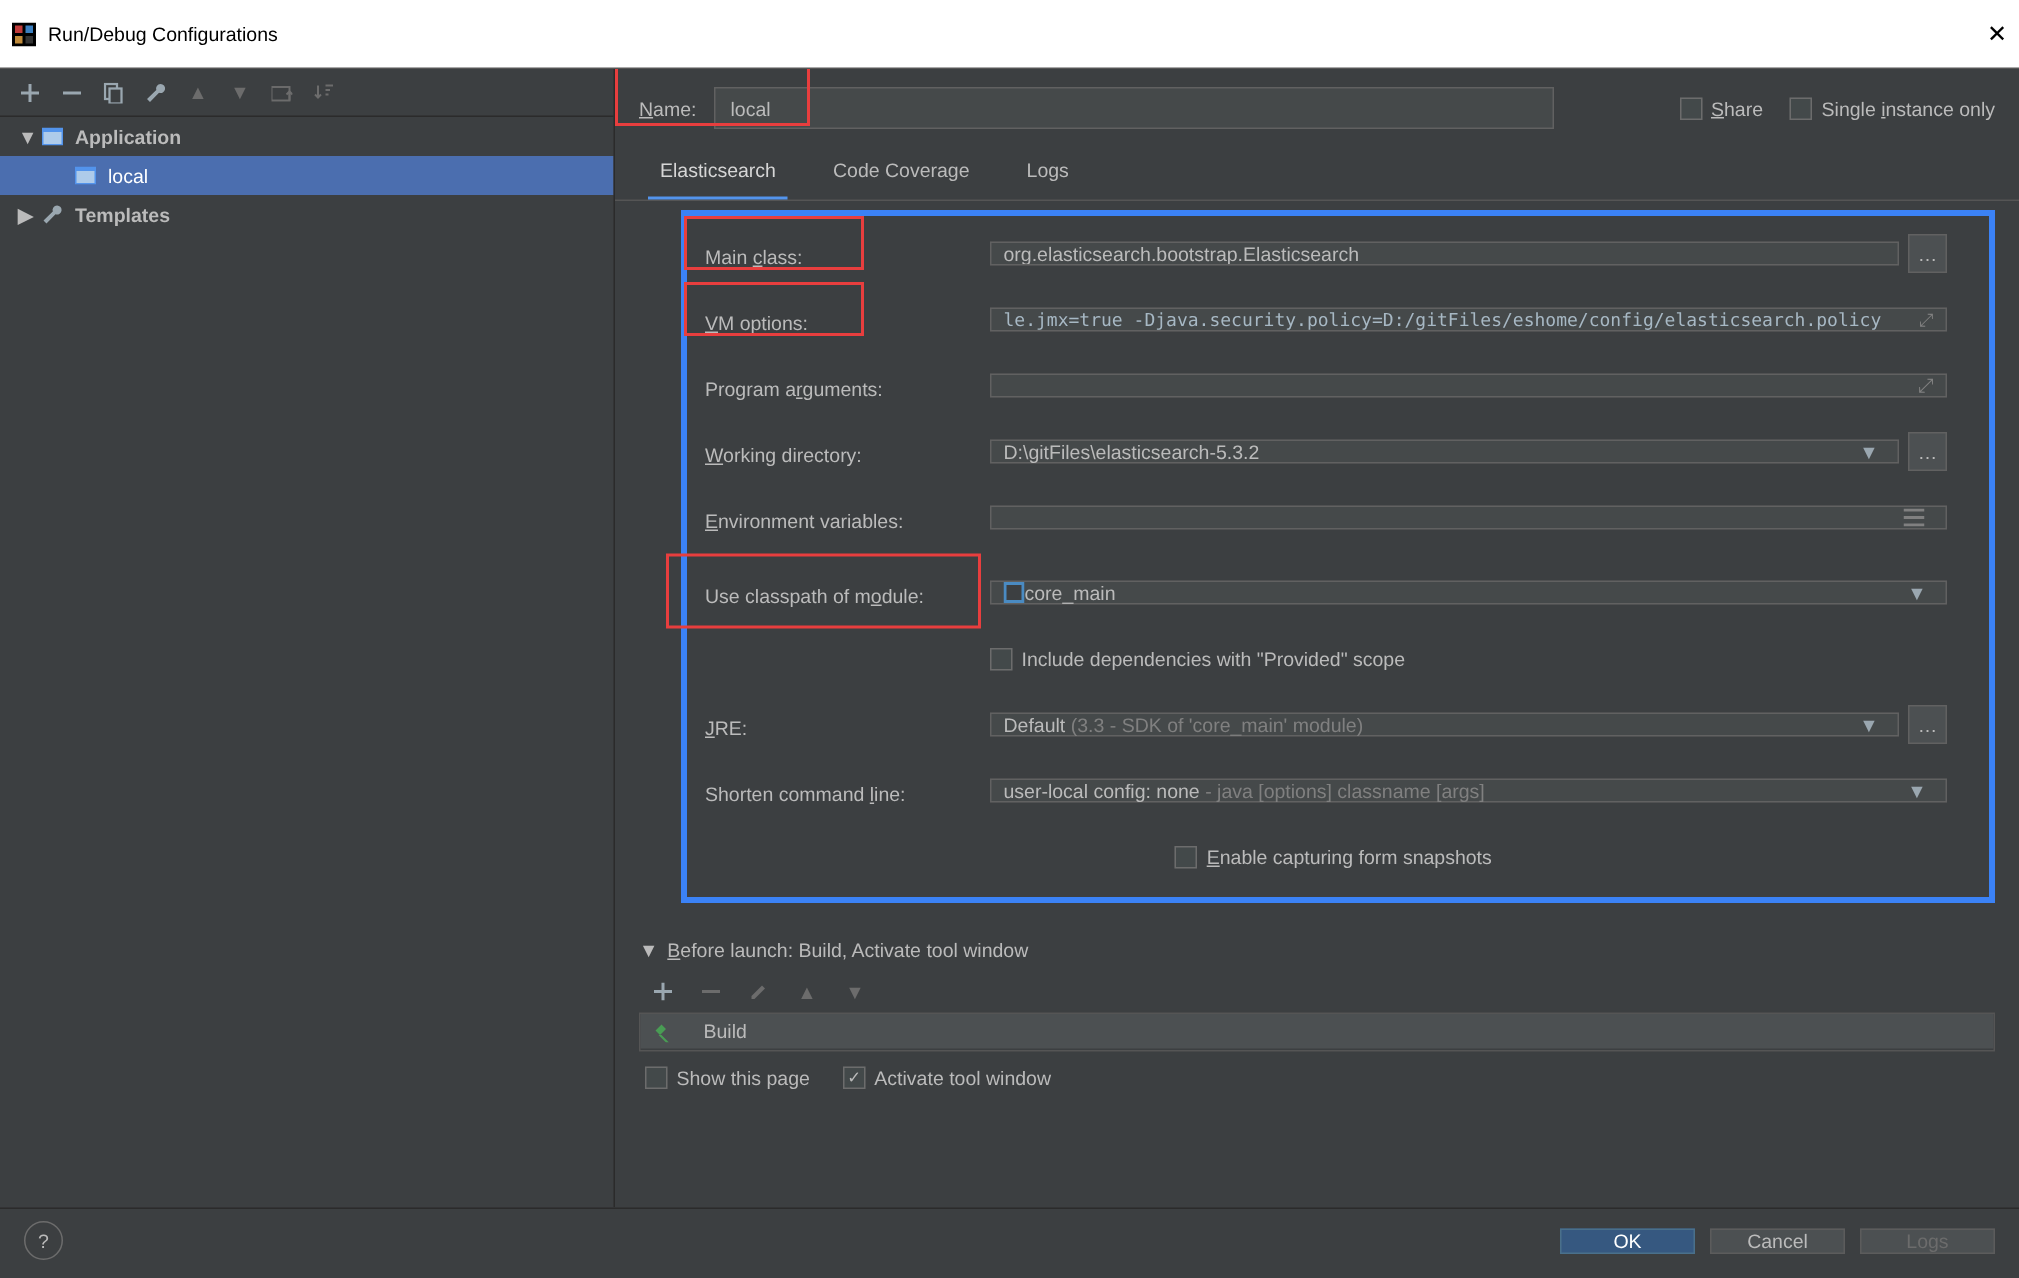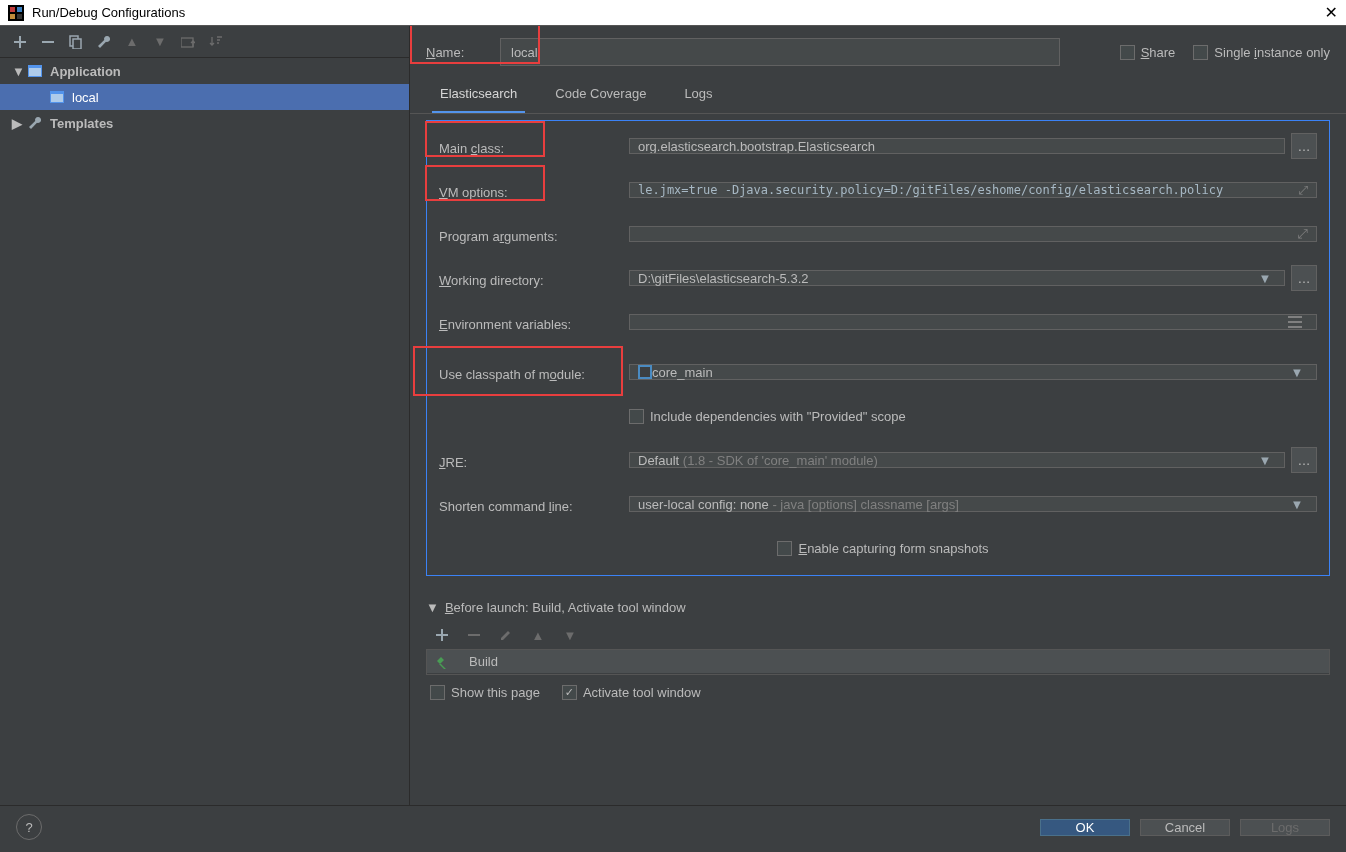--- a/index.html
+++ b/index.html
@@ -8,21 +8,21 @@
   font-size: 13px;
   background: #3c3f41;
   color: #bbbbbb;
   width: 1346px;
   height: 852px;
   overflow: hidden;
   display: flex;
   flex-direction: column;
 }
 .titlebar {
-  height: 26px;
+  height: 46px;
   background: #ffffff;
   color: #000;
   display: flex;
   align-items: center;
   padding: 0 8px;
   border-bottom: 1px solid #555;
 }
 .titlebar .app-icon {
   width: 16px; height: 16px;
   margin-right: 8px;
@@ -90,21 +90,21 @@
   flex: 1;
   display: flex;
   flex-direction: column;
   overflow: hidden;
   padding-top: 2px;
 }
 .name-row {
   display: flex;
   align-items: center;
   padding: 10px 16px 8px 16px;
-  gap: 24px;
+  gap: 0;
 }
 .name-label {
   width: 50px;
 }
 .underline-key { text-decoration: underline; }
 .name-input {
   flex: 1;
   max-width: 560px;
   background: #45494a;
   border: 1px solid #616161;
@@ -151,22 +151,23 @@
   border-bottom: 2px solid transparent;
 }
 .tab.active { border-bottom: 2px solid #5394ec; color: #d6d6d6; }
 
 .config-body {
   flex: 1;
   overflow: auto;
   padding: 6px 16px 10px 16px;
 }
 .config-panel {
-  border: 1px solid #3b82f6;
-  padding: 10px 12px 12px 12px;
+  border: 4px solid #3b82f6;
+  padding: 10px 28px 12px 12px;
+  margin-left: 28px;
 }
 .form-row {
   display: flex;
   align-items: center;
   margin-bottom: 14px;
   min-height: 30px;
 }
 .form-row .lbl {
   width: 190px;
   padding-top: 4px;
@@ -481,21 +482,21 @@
             <label class="chk">
                 <span class="chkbox"></span>
                 <span>Include dependencies with "Provided" scope</span>
               </label>
           </div>
         </div>
         <div class="form-row">
           <div class="lbl"><span class="underline-key">J</span>RE:</div>
           <div class="field">
             <div class="select-like">
-              <span><span>Default</span><span class="dim-text"> (1.8 - SDK of 'core_main' module)</span></span>
+              <span><span>Default</span><span class="dim-text"> (3.3 - SDK of 'core_main' module)</span></span>
               <span class="select-caret">▼</span>
             </div>
             <span class="btn-icon-sm">…</span>
           </div>
         </div>
         <div class="form-row">
           <div class="lbl">Shorten command <span class="underline-key">l</span>ine:</div>
           <div class="field">
             <div class="select-like">
               <span><span>user-local config: none</span><span class="dim-text"> - java [options] classname [args]</span></span>

